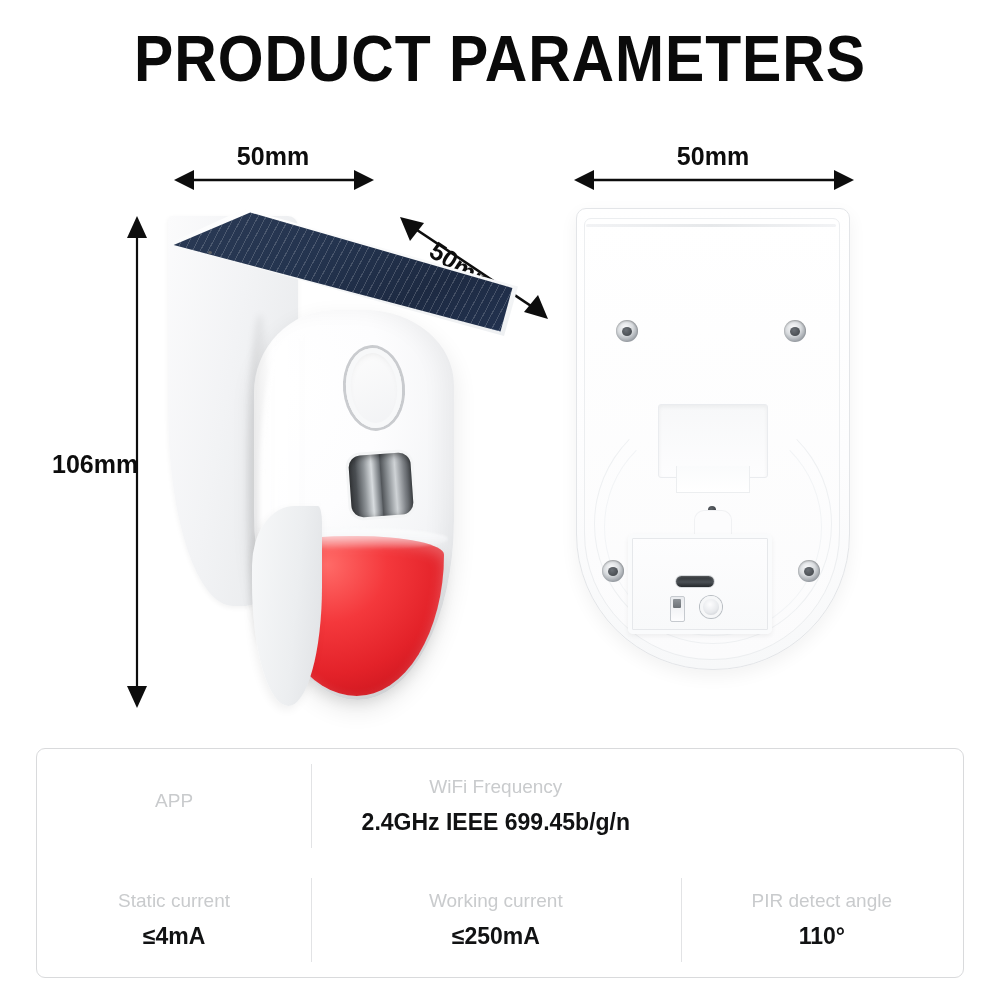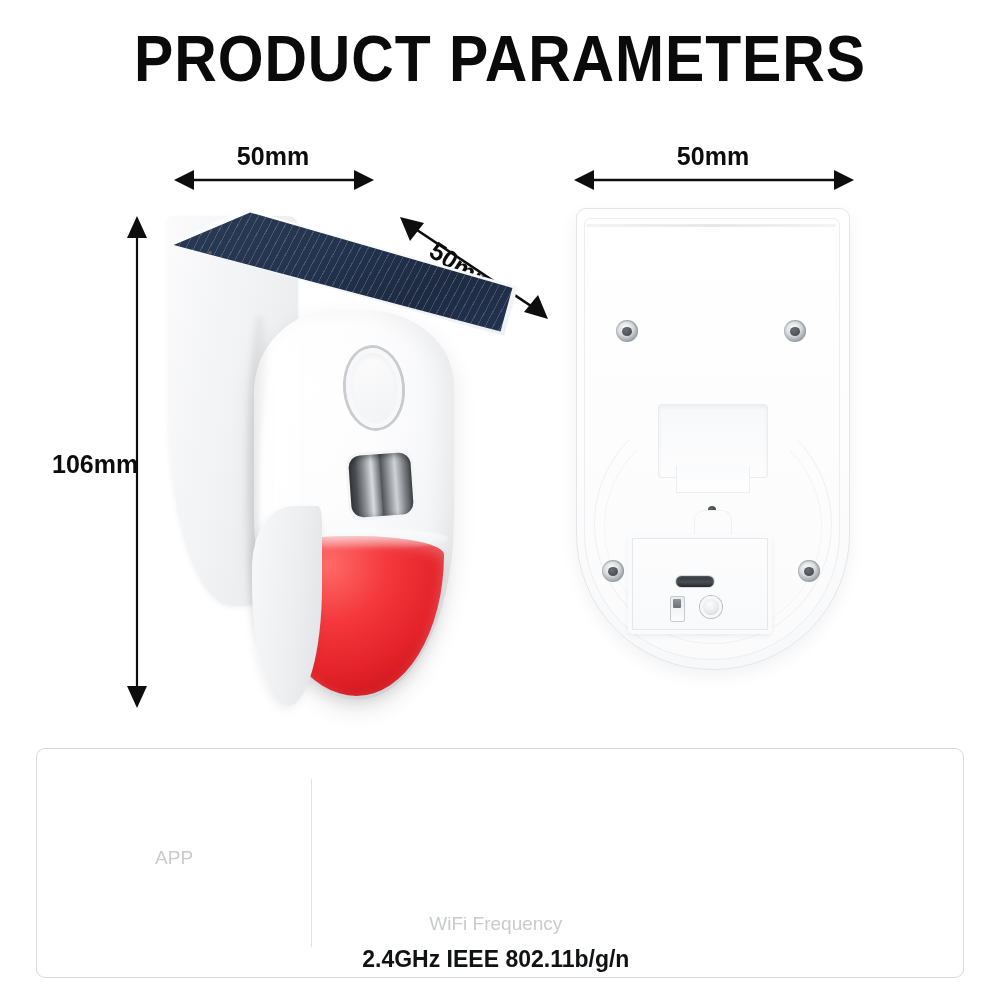--- a/index.html
+++ b/index.html
@@ -416,21 +416,21 @@
     white-space: nowrap;
   }
   .spec-value {
     font-size: 23px;
     font-weight: bold;
     color: #111213;
     text-align: center;
     line-height: 1.22;
   }
   .spec-cell.w-app { flex: 0 0 29.6%; }
-  .spec-cell.w-mid { flex: 0 0 39.9%; justify-content: flex-end; }
+  .spec-cell.w-mid { flex: 0 0 39.9%; }
   .spec-cell.w-end { flex: 1 1 auto; }
 </style>
 </head>
 <body>
 
 <div class="page-title">PRODUCT PARAMETERS</div>
 
 <div class="stage">
 
   <div class="dim-label" style="left:178px; top:134px; width:190px; text-align:center;">50mm</div>
@@ -500,18 +500,32 @@
 </div>
 
 <div class="spec-card">
 
   <div class="spec-row">
     <div class="spec-cell w-app">
       <div class="spec-label">APP</div>
     </div>
     <div class="spec-cell w-mid">
       <div class="spec-label">WiFi Frequency</div>
-      <div class="spec-value">2.4GHz IEEE 802.11b/g/n</div>
+      <div class="spec-value">2.4GHz IEEE 699.45b/g/n</div>
     </div>
   </div>
 
+  <div class="spec-row">
+    <div class="spec-cell w-app">
+      <div class="spec-label">Static current</div>
+      <div class="spec-value">≤4mA</div>
+    </div>
+    <div class="spec-cell w-mid">
+      <div class="spec-label">Working current</div>
+      <div class="spec-value">≤250mA</div>
+    </div>
+    <div class="spec-cell w-end">
+      <div class="spec-label">PIR detect angle</div>
+      <div class="spec-value">110°</div>
+    </div>
+  </div>
 
 </div>
 
 </body></html>

